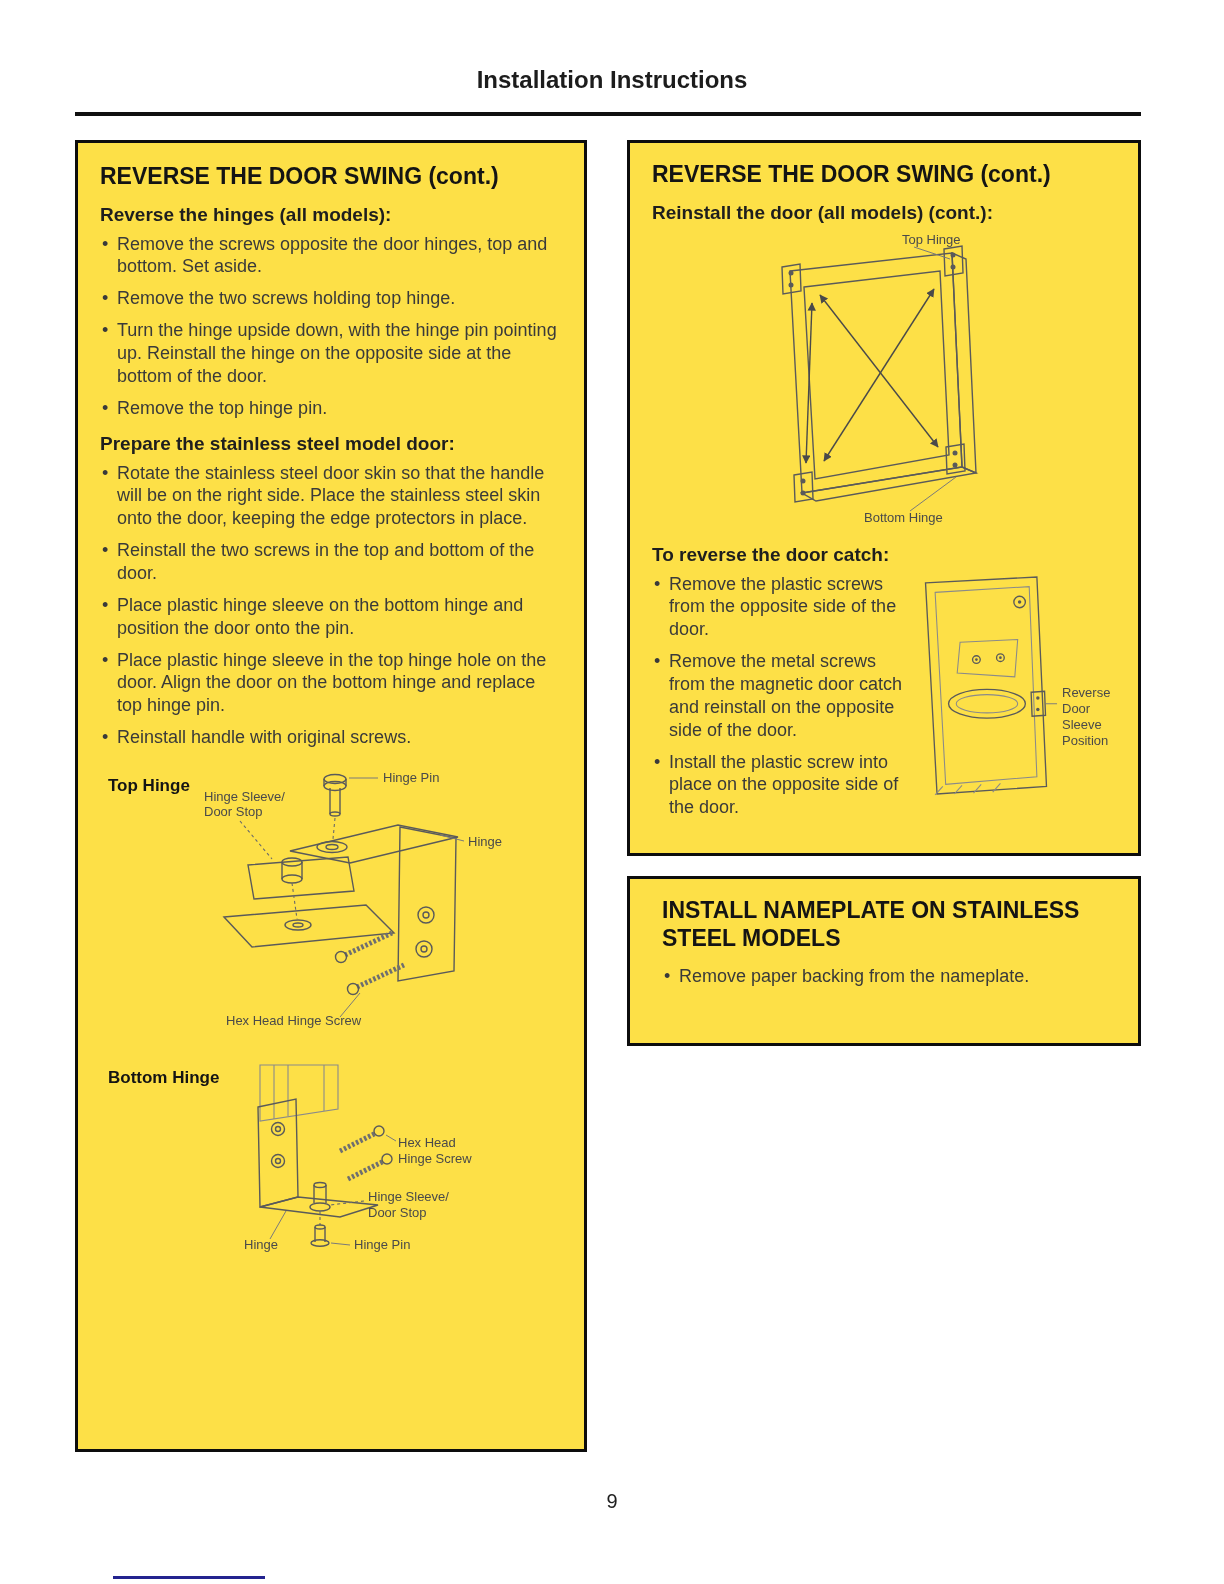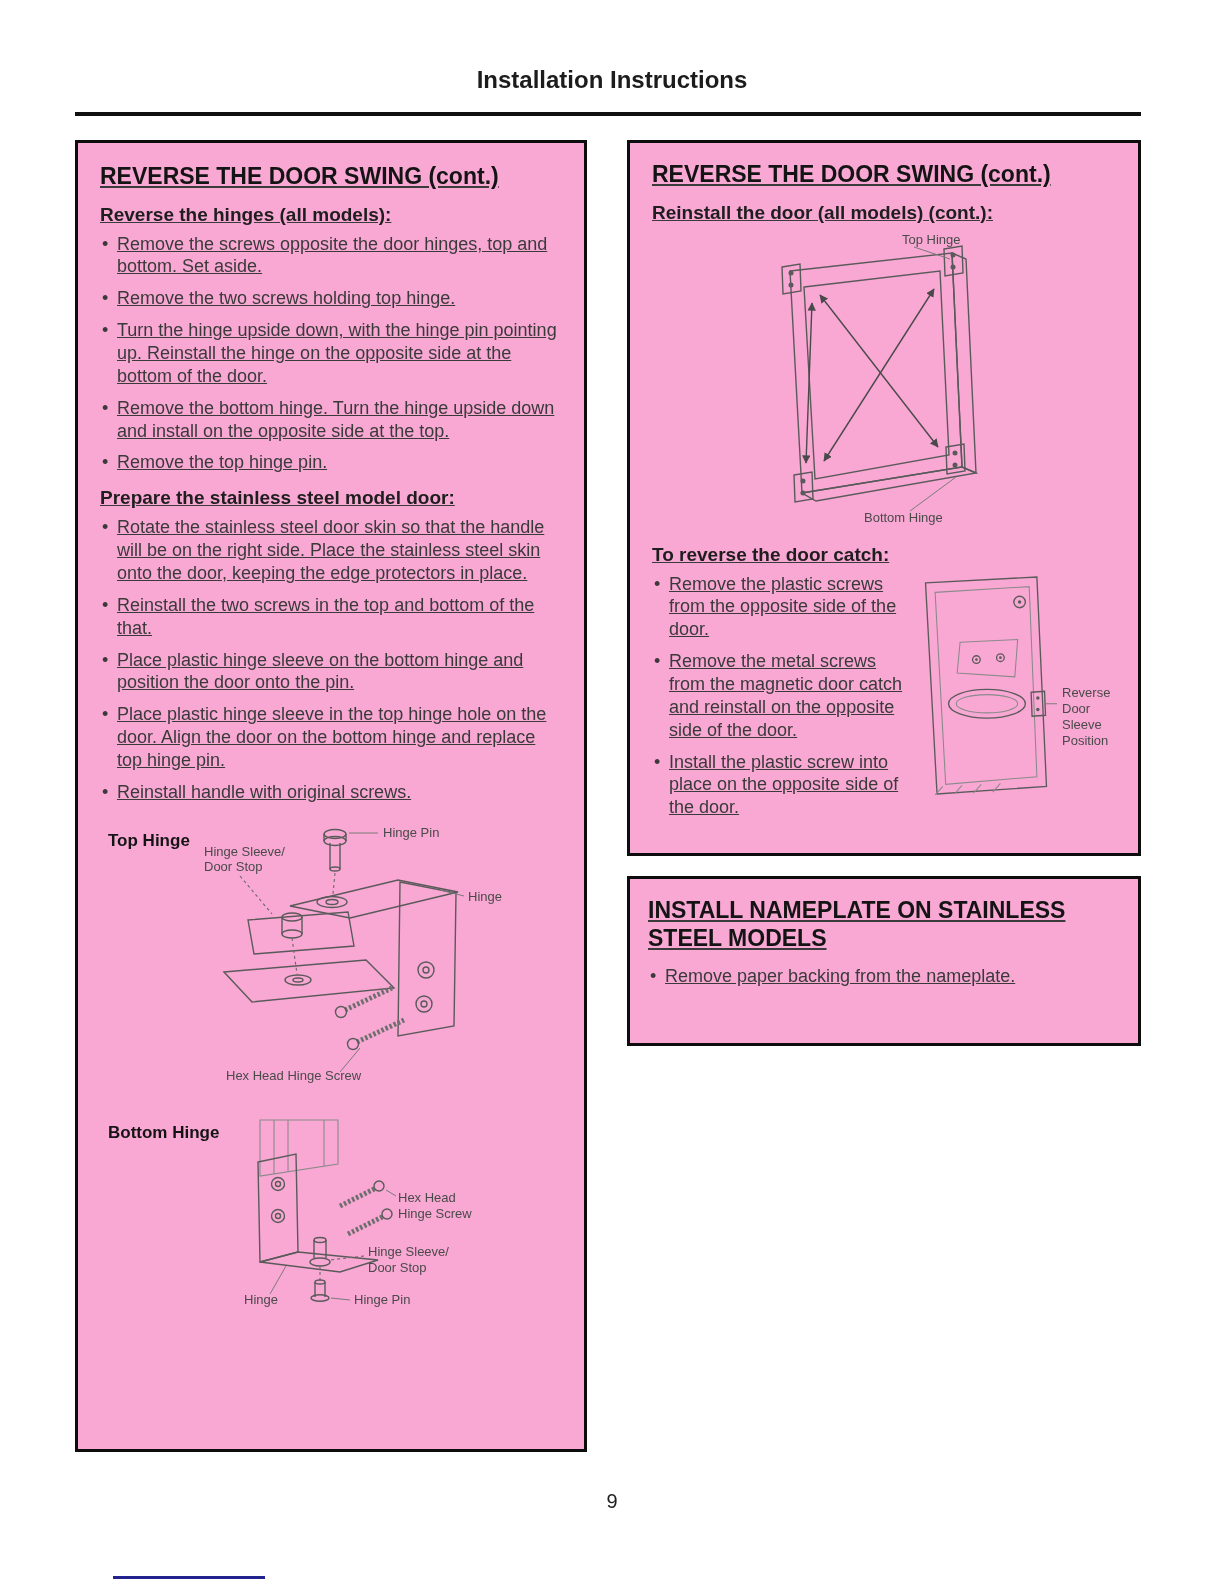--- a/index.html
+++ b/index.html
@@ -1,22 +1,22 @@
 <!DOCTYPE html>
 <html><head>
 <meta charset="utf-8">
 <style>
   html,body{margin:0;padding:0;background:#fff;}
   body{width:1224px;height:1584px;position:relative;font-family:"Liberation Sans",sans-serif;color:#3a3a3a;}
   .page-title{position:absolute;top:66px;left:0;width:100%;text-align:center;font-size:24px;font-weight:bold;color:#1c1c1c;}
   .title-rule{position:absolute;top:112px;left:75px;width:1066px;height:4px;background:#101010;}
-  .box{position:absolute;border:3px solid #0d0d0d;background:#f9a8d4;box-sizing:border-box;overflow:hidden;text-decoration:underline;}
+  .box{position:absolute;border:3px solid #0d0d0d;background:#fde047;box-sizing:border-box;overflow:hidden;}
   #left-box{left:75px;top:140px;width:512px;height:1312px;padding:20px 22px;}
   #right-box-1{left:627px;top:140px;width:514px;height:716px;padding:18px 22px;}
-  #right-box-2{left:627px;top:876px;width:514px;height:170px;padding:18px 18px;}
+  #right-box-2{left:627px;top:876px;width:514px;height:170px;padding:18px 32px;}
   .box-heading{font-size:23px;font-weight:bold;color:#141414;margin:0 0 13px;line-height:1.2;}
   .subheading{font-size:19px;font-weight:bold;color:#1e1e1e;margin:13px 0 7px;}
   ul.bullets{list-style:none;margin:0;padding:0;}
   ul.bullets li{position:relative;padding-left:17px;margin:0 0 9px;font-size:18px;line-height:1.27;color:#3a3a3a;}
   ul.bullets li::before{content:"\2022";position:absolute;left:2px;top:0;color:#3a3a3a;}
   .diagram{position:relative;}
   .ln{stroke:#5a5a5a;fill:none;stroke-width:1.4;}
   .lt{stroke:#8a8a8a;fill:none;stroke-width:1.1;}
   .dash{stroke:#6a6a6a;fill:none;stroke-width:1.1;stroke-dasharray:3,3;}
   .screw{stroke:#6f6f6f;fill:none;stroke-width:5;stroke-dasharray:2.5,2;}
@@ -39,28 +39,27 @@
 <div class="title-rule"></div>
 
 <div class="box" id="left-box">
   <div class="box-heading">REVERSE THE DOOR SWING (cont.)</div>
 
   <div class="subheading">Reverse the hinges (all models):</div>
   <ul class="bullets">
     <li>Remove the screws opposite the door hinges, top and bottom. Set aside.</li>
     <li>Remove the two screws holding top hinge.</li>
     <li>Turn the hinge upside down, with the hinge pin pointing up. Reinstall the hinge on the opposite side at the bottom of the door.</li>
-    <li>Remove the bottom hinge. Turn the hinge upside down and install on the opposite side at the top.</li>
     <li>Remove the top hinge pin.</li>
   </ul>
 
   <div class="subheading">Prepare the stainless steel model door:</div>
   <ul class="bullets">
     <li>Rotate the stainless steel door skin so that the handle will be on the right side. Place the stainless steel skin onto the door, keeping the edge protectors in place.</li>
-    <li>Reinstall the two screws in the top and bottom of the that.</li>
+    <li>Reinstall the two screws in the top and bottom of the door.</li>
   </ul>
 
   <ul class="bullets">
     <li>Place plastic hinge sleeve on the bottom hinge and position the door onto the pin.</li>
     <li>Place plastic hinge sleeve in the top hinge hole on the door. Align the door on the bottom hinge and replace top hinge pin.</li>
     <li>Reinstall handle with original screws.</li>
   </ul>
 
   <div class="diagram" style="margin-top:16px;">
     <svg width="466" height="268" viewBox="0 0 466 268">

